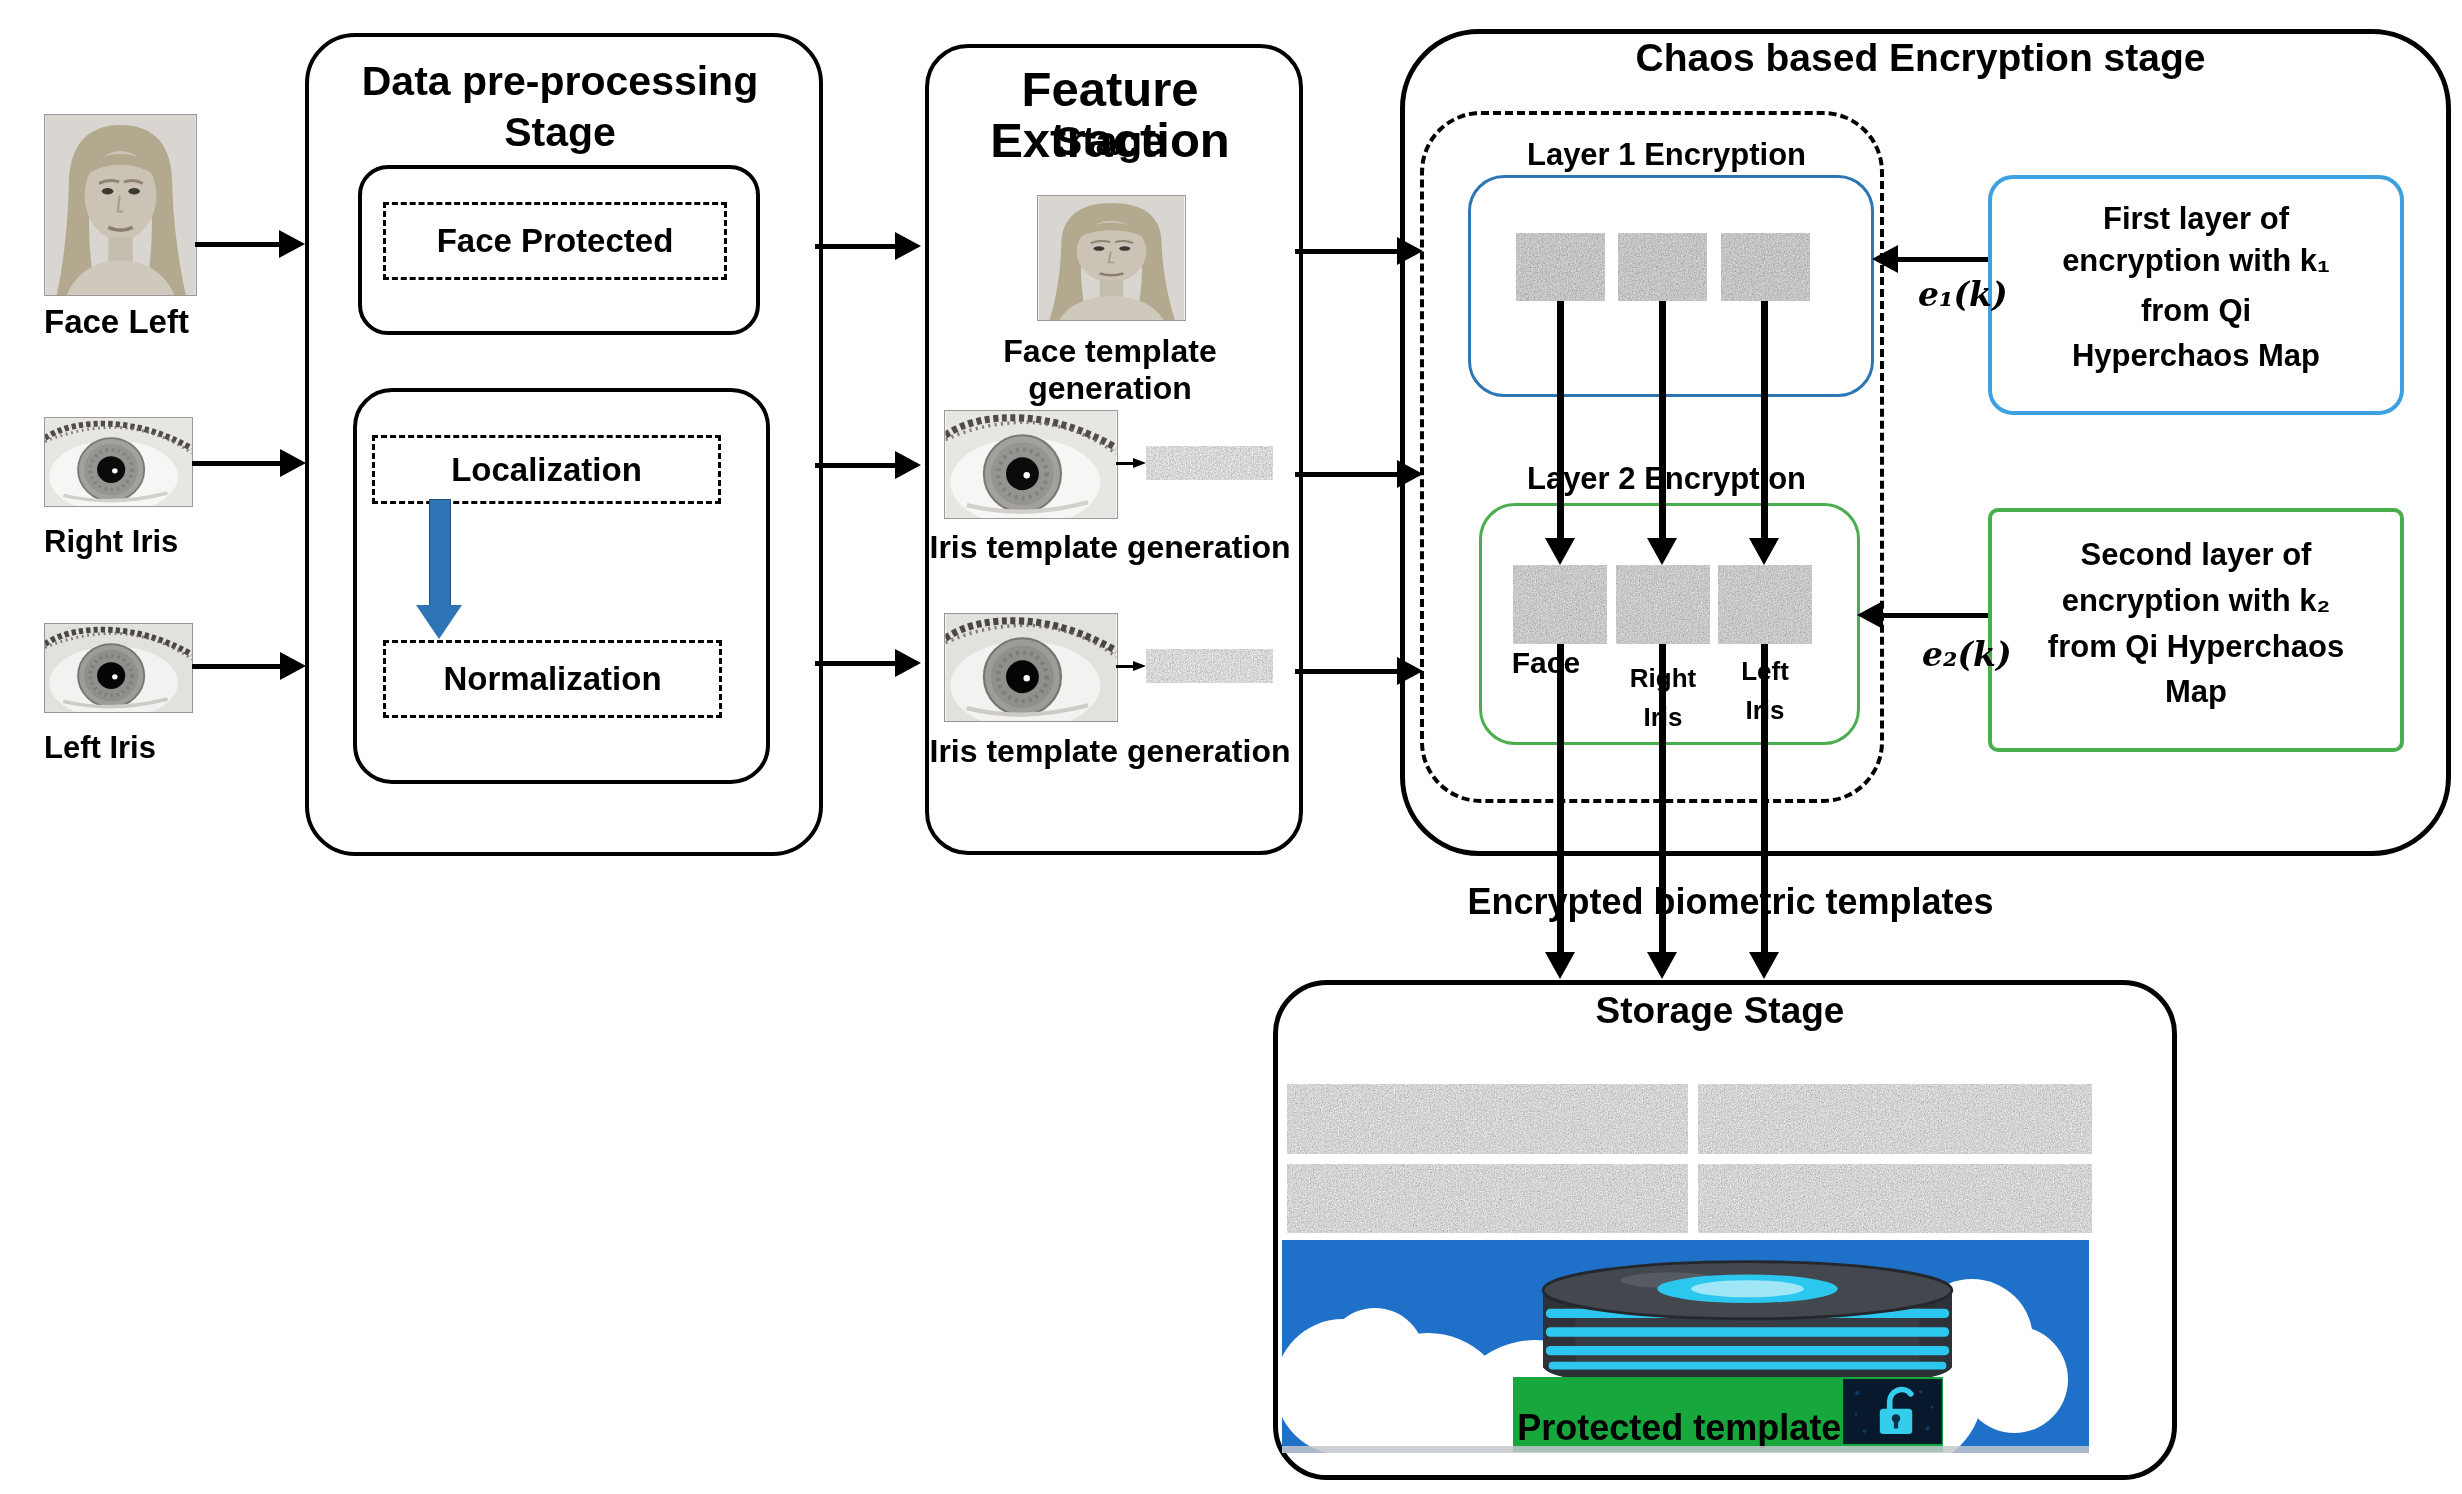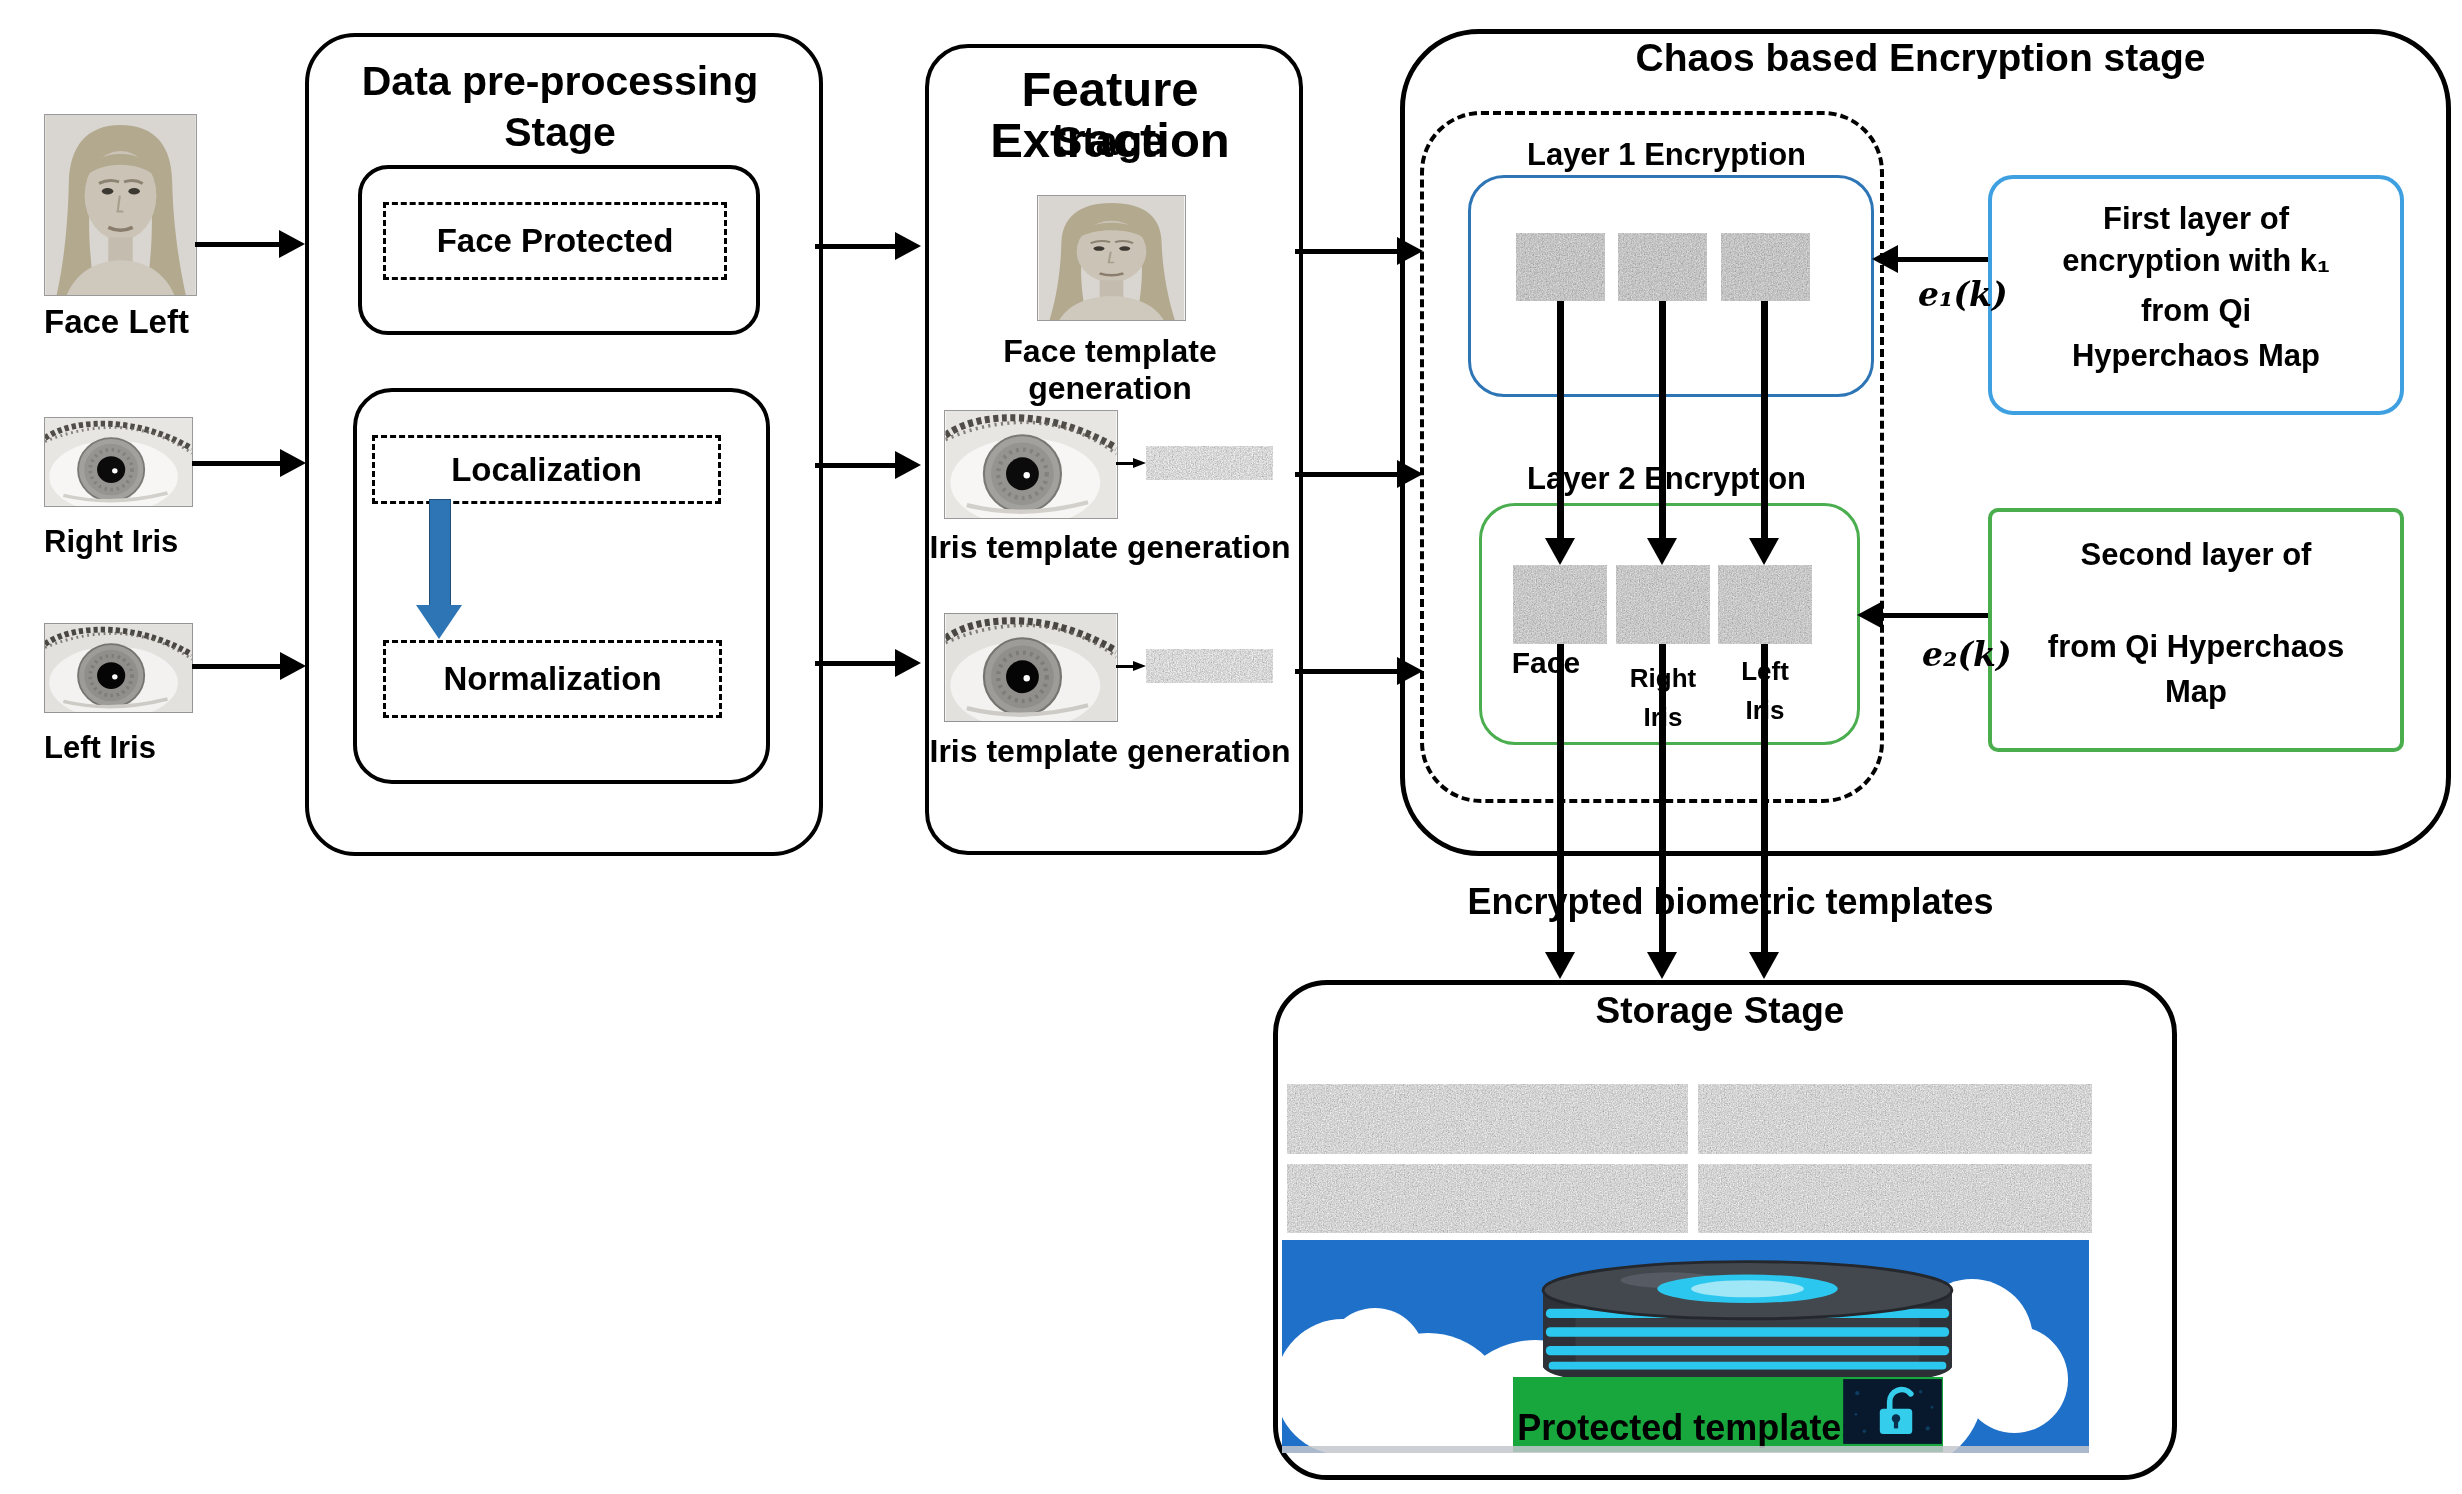--- a/index.html
+++ b/index.html
@@ -274,20 +274,21 @@
   <div class="mathlbl" style="left:1874px;top:635px">e₂(k)</div>
 
   <div class="abs" style="left:1988px;top:175px;width:408px;height:232px;border:4.3px solid #3FA0E1;border-radius:25px">
     <div class="keytext" style="left:0;top:17px;width:100%">First layer of</div>
     <div class="keytext" style="left:0;top:59px;width:100%">encryption with k₁</div>
     <div class="keytext" style="left:0;top:109px;width:100%">from Qi</div>
     <div class="keytext" style="left:0;top:154px;width:100%">Hyperchaos Map</div>
   </div>
   <div class="abs" style="left:1988px;top:508px;width:408px;height:236px;border:4.3px solid #4AAE4F;border-radius:10px">
     <div class="keytext" style="left:0;top:20px;width:100%">Second layer of</div>
+    <div class="keytext" style="left:0;top:66px;width:100%">encryption with k₂</div>
     <div class="keytext" style="left:0;top:112px;width:100%">from Qi Hyperchaos</div>
     <div class="keytext" style="left:0;top:157px;width:100%">Map</div>
   </div>
 
   <div class="arr" style="left:1545px;top:644px;width:31px;height:335px">
     <div class="shaft" style="left:12px;top:0;width:7.2px;height:309px"></div>
       <div class="head-d" style="left:0;top:308px"></div>
   </div>
   <div class="arr" style="left:1647px;top:644px;width:31px;height:335px">
     <div class="shaft" style="left:12px;top:0;width:7.2px;height:309px"></div>

